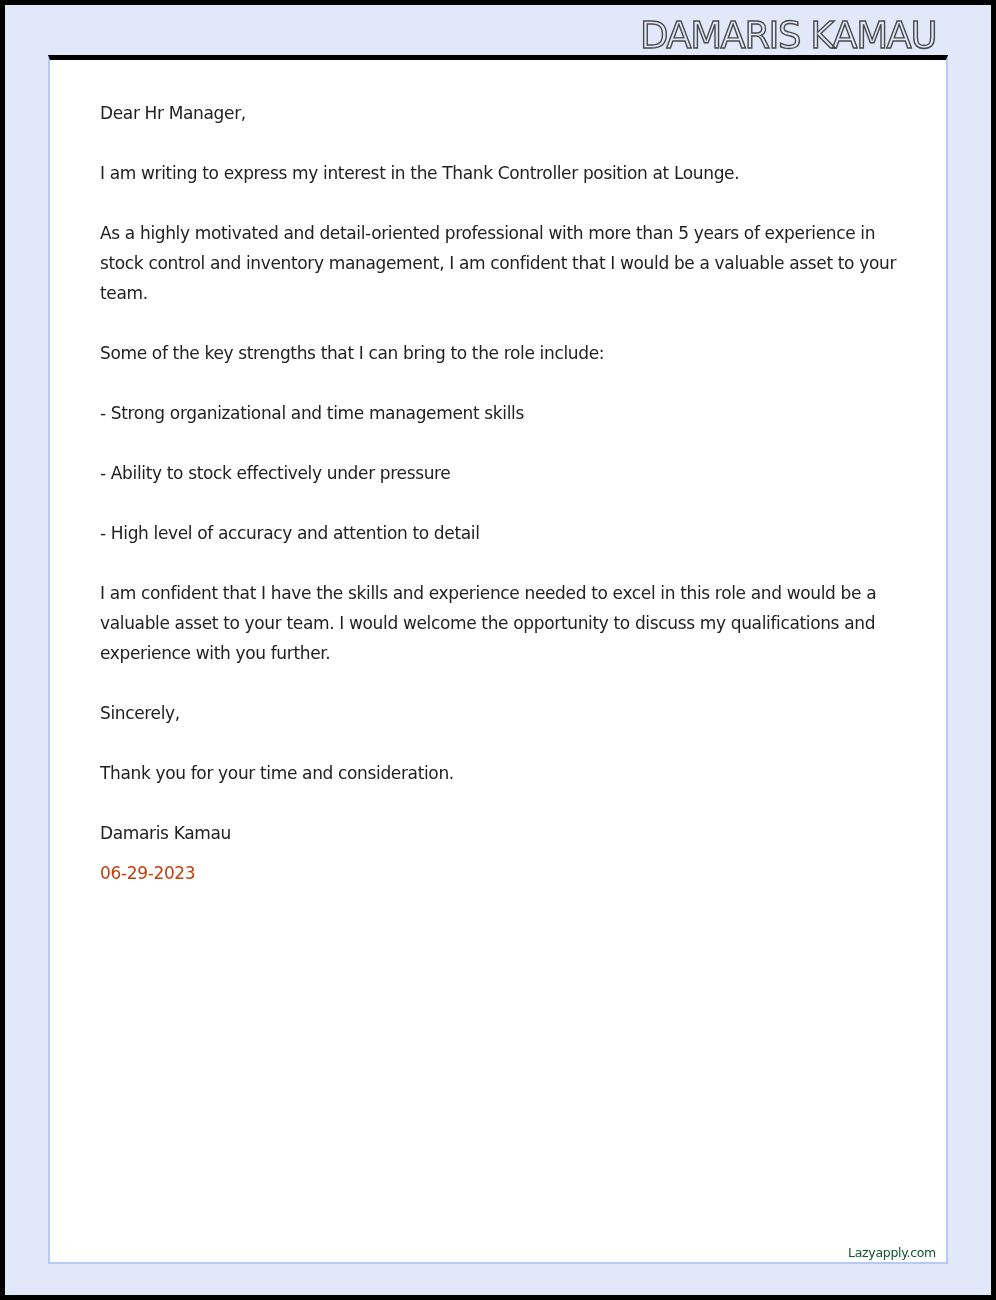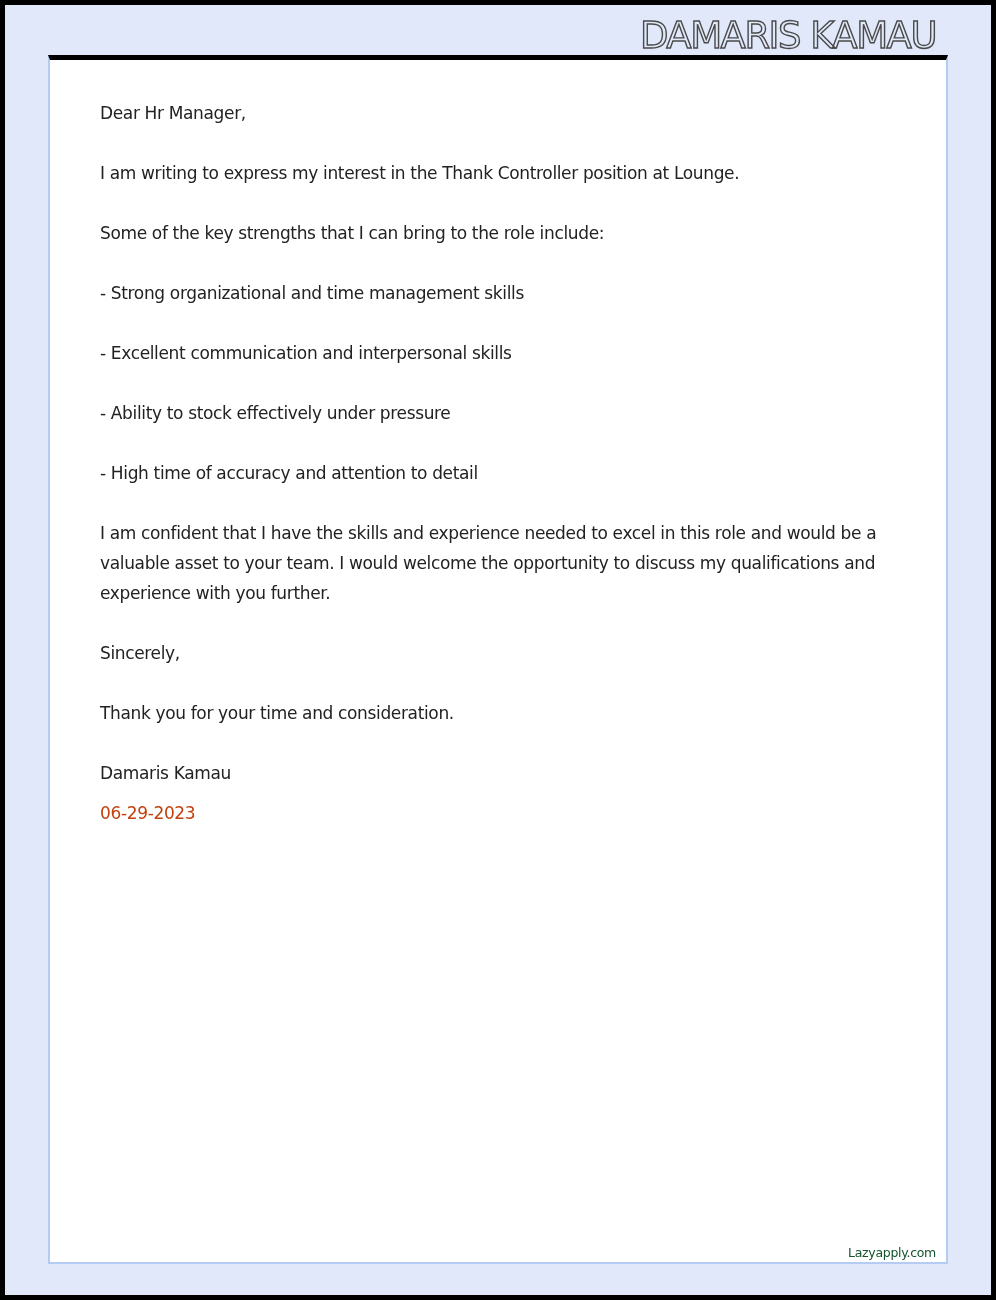--- a/index.html
+++ b/index.html
@@ -81,25 +81,25 @@
 <body>
 
 <div class="page-bg"></div>
 
 <div class="header-name">DAMARIS KAMAU</div>
 
 <div class="card">
   <div class="letter">
     <p>Dear Hr Manager,</p>
     <p>I am writing to express my interest in the Thank Controller position at Lounge.</p>
+    <p>As a highly motivated and detail-oriented professional with more than 5 years of experience in stock control and inventory management, I am confident that I would be a valuable asset to your team.</p>
     <p>Some of the key strengths that I can bring to the role include:</p>
     <p>- Strong organizational and time management skills</p>
-    <p>- Excellent communication and interpersonal skills</p>
     <p>- Ability to stock effectively under pressure</p>
-    <p>- High time of accuracy and attention to detail</p>
+    <p>- High level of accuracy and attention to detail</p>
     <p>I am confident that I have the skills and experience needed to excel in this role and would be a valuable asset to your team. I would welcome the opportunity to discuss my qualifications and experience with you further.</p>
     <p>Sincerely,</p>
     <p>Thank you for your time and consideration.</p>
     <p class="tight">Damaris Kamau</p>
     <p class="date">06-29-2023</p>
   </div>
   <div class="footer-brand">Lazyapply.com</div>
 </div>
 
 </body></html>

